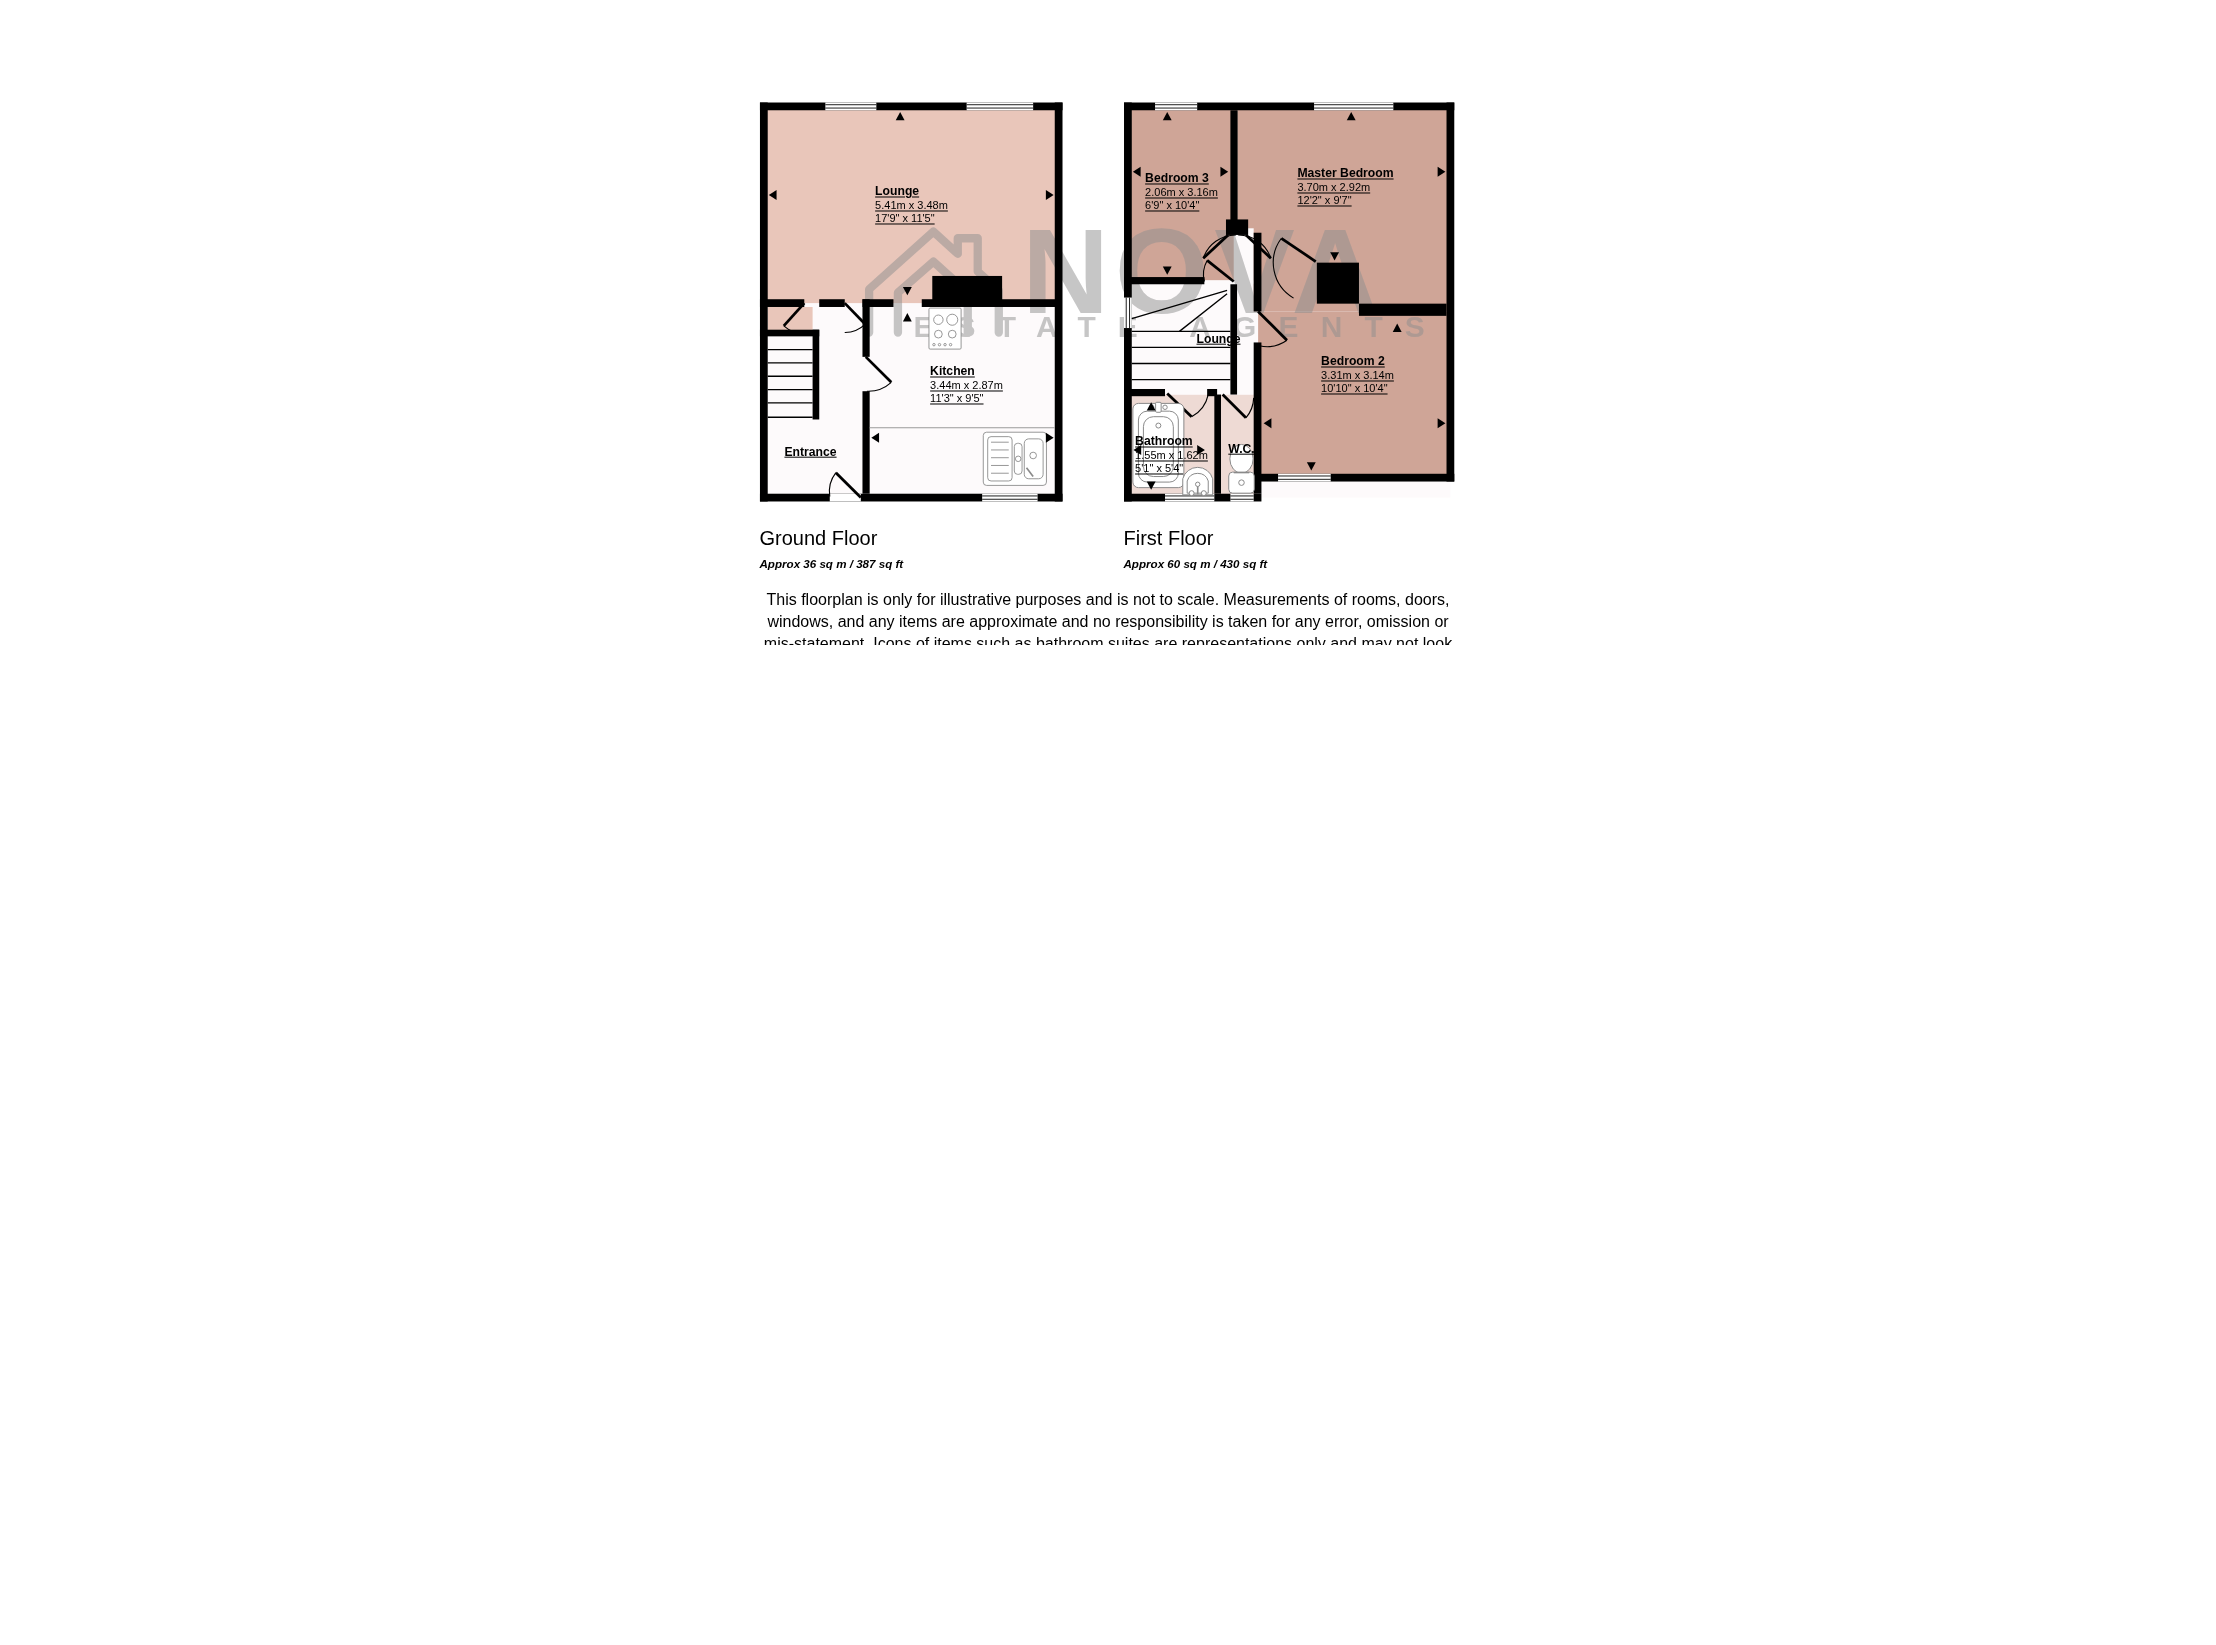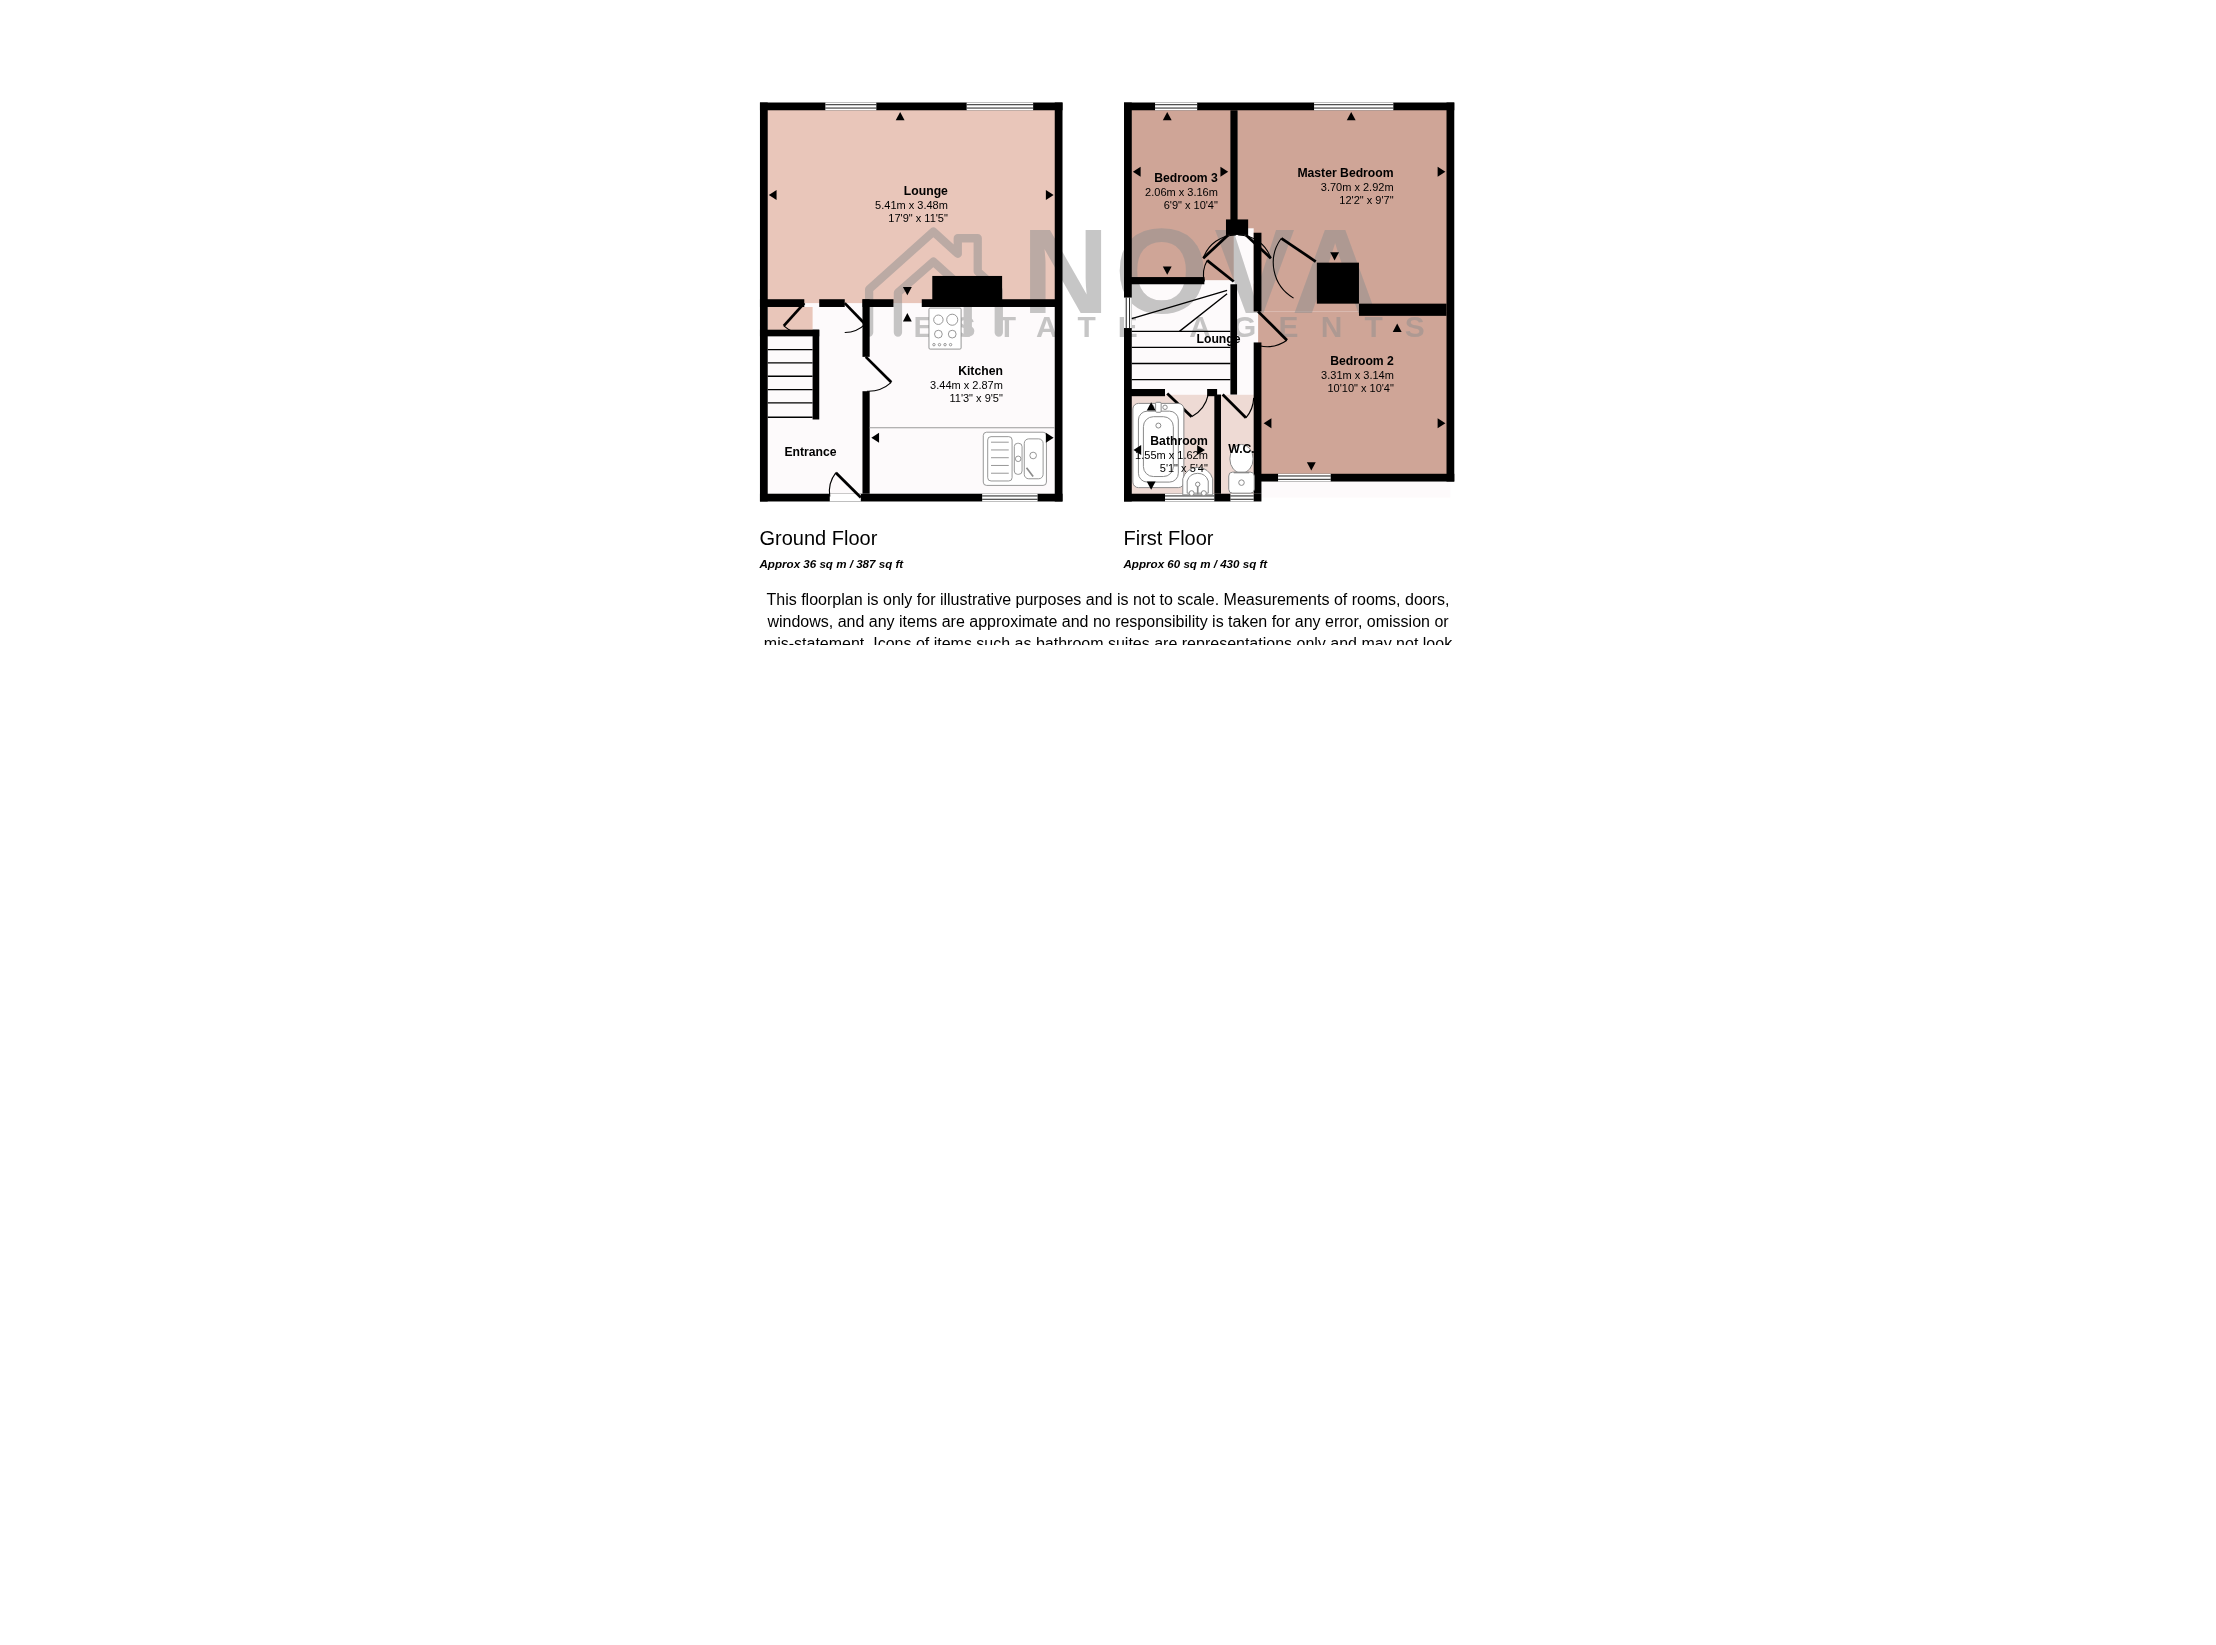--- a/index.html
+++ b/index.html
@@ -1,21 +1,21 @@
 <!DOCTYPE html>
 <html style="font-size:8.9px"><head>
 <meta charset="utf-8">
 <style>
   html,body{margin:0;padding:0;background:#fff;}
   body{font-family:"Liberation Sans","DejaVu Sans",sans-serif;color:#000;}
   #canvas{position:relative;width:869px;height:645px;margin:0 auto;background:#fff;overflow:hidden;}
   #plan-svg{position:absolute;left:0;top:0;}
   .title{position:absolute;top:26px;left:0;right:0;text-align:center;
          font-weight:bold;font-size:11.6px;line-height:1.32;}
-  .room-label{position:absolute;transform:translate(-50%,-50%);text-align:right;white-space:nowrap;}
+  .room-label{position:absolute;transform:translate(-50%,-50%);text-align:left;white-space:nowrap;text-decoration:underline;}
   .rname{font-weight:bold;font-size:12.2px;line-height:1.2;}
   .rdim{font-size:11px;font-weight:normal;line-height:1.2;}
   .floor-caption{position:absolute;top:527px;}
   .fc-name{font-size:20px;font-weight:normal;}
   .fc-area{font-size:11.6px;font-weight:bold;margin-top:6.6px;font-style:italic;}
   .disclaimer{position:absolute;top:589px;left:50%;transform:translateX(-50%);
               width:704px;text-align:center;font-size:16px;line-height:1.36;}
 </style>
 </head>
 <body>

